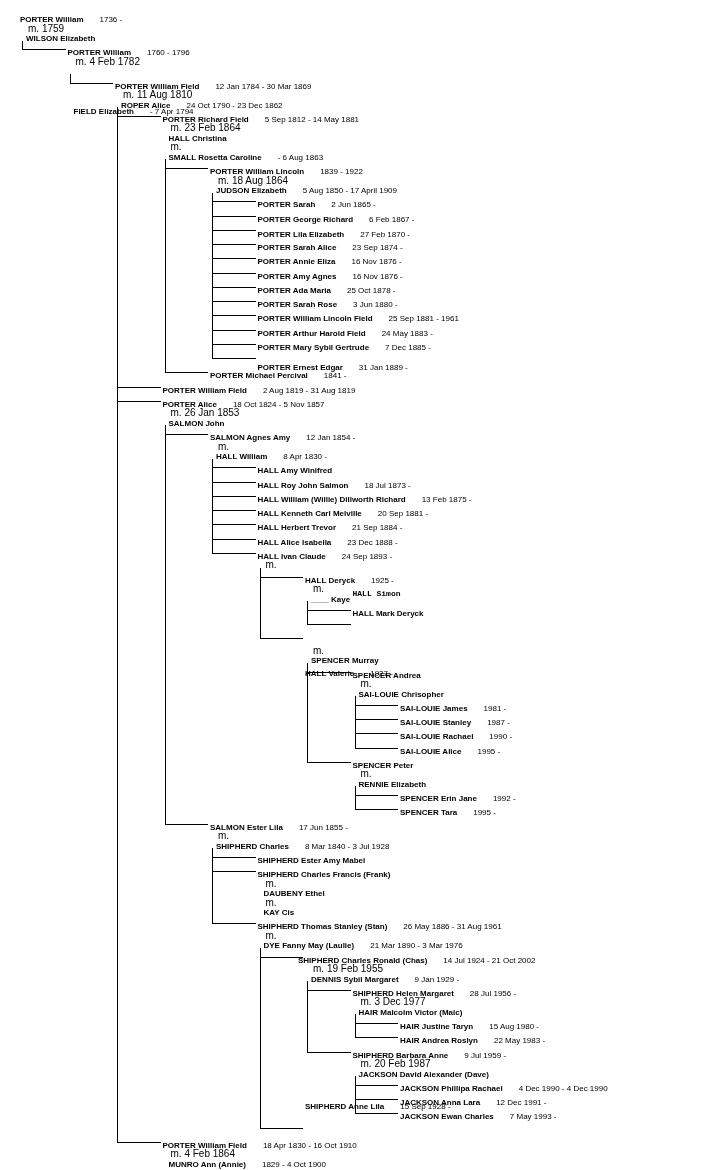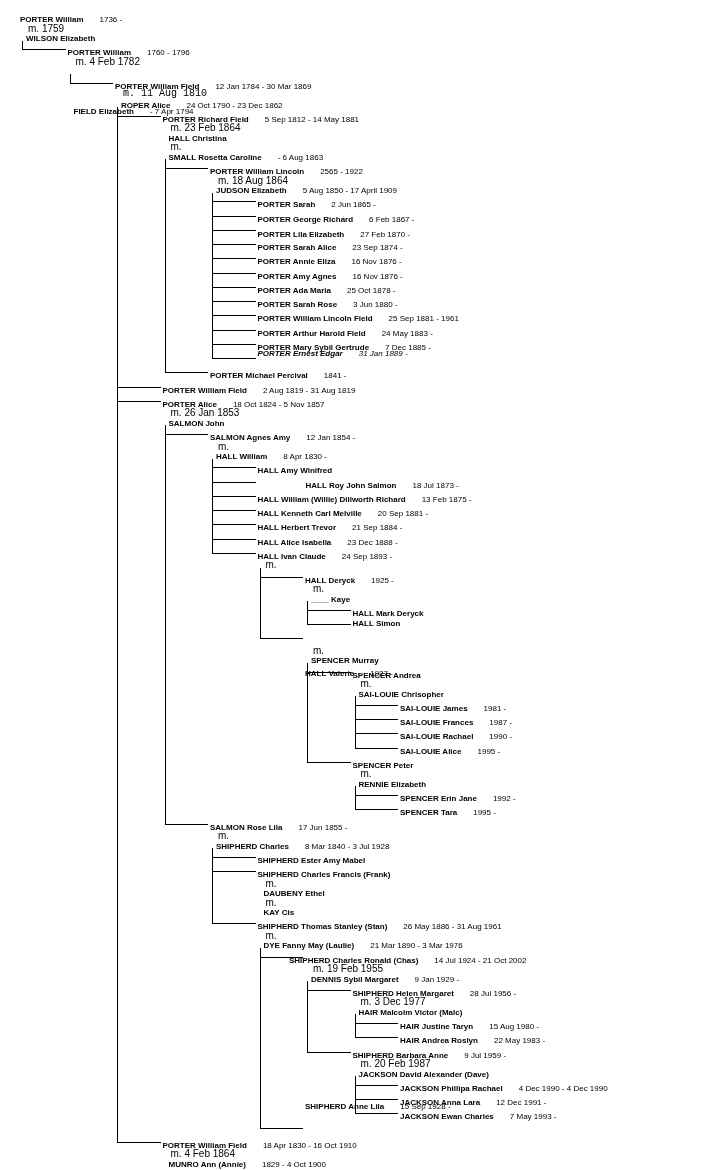--- a/index.html
+++ b/index.html
@@ -30,28 +30,28 @@
 <body>
 
 <div id="chart" style="background: rgb(255, 255, 255); color: rgb(0, 0, 0);">
     <div class="row" style="left: 20px; top: 12px;"><span class="pname">PORTER William</span><span class="pdates">1736 -</span></div>
     <div class="row" style="left: 28px; top: 21.5px;"><span class="mtext">m. 1759</span></div>
     <div class="row" style="left: 26px; top: 31px;"><span class="pname">WILSON Elizabeth</span></div>
     <div class="row" style="left: 67.5px; top: 45.25px;"><span class="pname">PORTER William</span><span class="pdates">1760 - 1796</span></div>
     <div class="row" style="left: 75.5px; top: 54.75px;"><span class="mtext">m. 4 Feb 1782</span></div>
     <div class="row" style="left: 73.5px; top: 64.25px; margin-top: 40px;"><span class="pname">FIELD Elizabeth</span><span class="pdates">- 7 Apr 1794</span></div>
     <div class="row" style="left: 115px; top: 78.5px; text-align: right;"><span class="pname">PORTER William Field</span><span class="pdates">12 Jan 1784 - 30 Mar 1869</span></div>
-    <div class="row" style="left: 123px; top: 88px; font-family: Liberation Mono, monospace;"><span class="mtext">m. 11 Aug 1810</span></div>
+    <div class="row" style="left: 123px; top: 88px;"><span class="mtext">m. 11 Aug 1810</span></div>
     <div class="row" style="left: 121px; top: 97.5px;"><span class="pname">ROPER Alice</span><span class="pdates">24 Oct 1790 - 23 Dec 1862</span></div>
     <div class="row" style="left: 162.5px; top: 111.75px;"><span class="pname">PORTER Richard Field</span><span class="pdates">5 Sep 1812 - 14 May 1881</span></div>
     <div class="row" style="left: 170.5px; top: 121.25px;"><span class="mtext">m. 23 Feb 1864</span></div>
     <div class="row" style="left: 168.5px; top: 130.75px;"><span class="pname">HALL Christina</span></div>
     <div class="row" style="left: 170.5px; top: 140.25px;"><span class="mtext">m.</span></div>
     <div class="row" style="left: 168.5px; top: 149.75px;"><span class="pname">SMALL Rosetta Caroline</span><span class="pdates">- 6 Aug 1863</span></div>
-    <div class="row" style="left: 210px; top: 164px;"><span class="pname">PORTER William Lincoln</span><span class="pdates">2565 - 1922</span></div>
+    <div class="row" style="left: 210px; top: 164px;"><span class="pname">PORTER William Lincoln</span><span class="pdates">1839 - 1922</span></div>
     <div class="row" style="left: 218px; top: 173.5px;"><span class="mtext">m. 18 Aug 1864</span></div>
     <div class="row" style="left: 216px; top: 183px;"><span class="pname">JUDSON Elizabeth</span><span class="pdates">5 Aug 1850 - 17 April 1909</span></div>
     <div class="row" style="left: 257.5px; top: 197.25px;"><span class="pname">PORTER Sarah</span><span class="pdates">2 Jun 1865 -</span></div>
     <div class="hline" style="left: 212px; top: 201.25px; width: 43.5px;"></div>
     <div class="row" style="left: 257.5px; top: 211.5px;"><span class="pname">PORTER George Richard</span><span class="pdates">6 Feb 1867 -</span></div>
     <div class="hline" style="left: 212px; top: 215.5px; width: 43.5px;"></div>
     <div class="row" style="left: 257.5px; top: 227px;"><span class="pname">PORTER Lila Elizabeth</span><span class="pdates">27 Feb 1870 -</span></div>
     <div class="hline" style="left: 212px; top: 229.75px; width: 43.5px;"></div>
     <div class="row" style="left: 257.5px; top: 240px;"><span class="pname">PORTER Sarah Alice</span><span class="pdates">23 Sep 1874 -</span></div>
     <div class="hline" style="left: 212px; top: 244px; width: 43.5px;"></div>
@@ -62,68 +62,68 @@
     <div class="row" style="left: 257.5px; top: 282.75px;"><span class="pname">PORTER Ada Maria</span><span class="pdates">25 Oct 1878 -</span></div>
     <div class="hline" style="left: 212px; top: 286.75px; width: 43.5px;"></div>
     <div class="row" style="left: 257.5px; top: 297px;"><span class="pname">PORTER Sarah Rose</span><span class="pdates">3 Jun 1880 -</span></div>
     <div class="hline" style="left: 212px; top: 301px; width: 43.5px;"></div>
     <div class="row" style="left: 257.5px; top: 311.25px;"><span class="pname">PORTER William Lincoln Field</span><span class="pdates">25 Sep 1881 - 1961</span></div>
     <div class="hline" style="left: 212px; top: 315.25px; width: 43.5px;"></div>
     <div class="row" style="left: 257.5px; top: 325.5px;"><span class="pname">PORTER Arthur Harold Field</span><span class="pdates">24 May 1883 -</span></div>
     <div class="hline" style="left: 212px; top: 329.5px; width: 43.5px;"></div>
     <div class="row" style="left: 257.5px; top: 339.75px;"><span class="pname">PORTER Mary Sybil Gertrude</span><span class="pdates">7 Dec 1885 -</span></div>
     <div class="hline" style="left: 212px; top: 343.75px; width: 43.5px;"></div>
-    <div class="row" style="left: 257.5px; top: 346px; font-style: italic;"><span class="pname">PORTER Ernest Edgar</span><span class="pdates">31 Jan 1889 -</span></div>
+    <div class="row" style="left: 257.5px; top: 360px;"><span class="pname">PORTER Ernest Edgar</span><span class="pdates">31 Jan 1889 -</span></div>
     <div class="hline" style="left: 212px; top: 358px; width: 43.5px;"></div>
     <div class="vline" style="left: 212px; top: 192.5px; height: 166.5px;"></div>
     <div class="hline" style="left: 164.5px; top: 168px; width: 43.5px;"></div>
     <div class="row" style="left: 210px; top: 368.25px;"><span class="pname">PORTER Michael Percival</span><span class="pdates">1841 -</span></div>
     <div class="hline" style="left: 164.5px; top: 372.25px; width: 43.5px;"></div>
     <div class="vline" style="left: 164.5px; top: 159.25px; height: 214px;"></div>
     <div class="hline" style="left: 117px; top: 115.75px; width: 43.5px;"></div>
     <div class="row" style="left: 162.5px; top: 382.5px;"><span class="pname">PORTER William Field</span><span class="pdates">2 Aug 1819 - 31 Aug 1819</span></div>
     <div class="hline" style="left: 117px; top: 386.5px; width: 43.5px;"></div>
     <div class="row" style="left: 162.5px; top: 396.75px;"><span class="pname">PORTER Alice</span><span class="pdates">18 Oct 1824 - 5 Nov 1857</span></div>
     <div class="row" style="left: 170.5px; top: 406.25px;"><span class="mtext">m. 26 Jan 1853</span></div>
     <div class="row" style="left: 168.5px; top: 415.75px;"><span class="pname">SALMON John</span></div>
     <div class="row" style="left: 210px; top: 430px;"><span class="pname">SALMON Agnes Amy</span><span class="pdates">12 Jan 1854 -</span></div>
     <div class="row" style="left: 218px; top: 439.5px;"><span class="mtext">m.</span></div>
     <div class="row" style="left: 216px; top: 449px;"><span class="pname">HALL William</span><span class="pdates">8 Apr 1830 -</span></div>
     <div class="row" style="left: 257.5px; top: 463.25px;"><span class="pname">HALL Amy Winifred</span></div>
     <div class="hline" style="left: 212px; top: 467.25px; width: 43.5px;"></div>
-    <div class="row" style="left: 257.5px; top: 477.5px; margin-left: 48px;"><span class="pname">HALL Roy John Salmon</span><span class="pdates">18 Jul 1873 -</span></div>
+    <div class="row" style="left: 257.5px; top: 477.5px;"><span class="pname">HALL Roy John Salmon</span><span class="pdates">18 Jul 1873 -</span></div>
     <div class="hline" style="left: 212px; top: 481.5px; width: 43.5px;"></div>
     <div class="row" style="left: 257.5px; top: 491.75px;"><span class="pname">HALL William (Willie) Dillworth Richard</span><span class="pdates">13 Feb 1875 -</span></div>
     <div class="hline" style="left: 212px; top: 495.75px; width: 43.5px;"></div>
     <div class="row" style="left: 257.5px; top: 506px;"><span class="pname">HALL Kenneth Carl Melville</span><span class="pdates">20 Sep 1881 -</span></div>
     <div class="hline" style="left: 212px; top: 510px; width: 43.5px;"></div>
     <div class="row" style="left: 257.5px; top: 520.25px;"><span class="pname">HALL Herbert Trevor</span><span class="pdates">21 Sep 1884 -</span></div>
     <div class="hline" style="left: 212px; top: 524.25px; width: 43.5px;"></div>
     <div class="row" style="left: 257.5px; top: 534.5px;"><span class="pname">HALL Alice Isabella</span><span class="pdates">23 Dec 1888 -</span></div>
     <div class="hline" style="left: 212px; top: 538.5px; width: 43.5px;"></div>
     <div class="row" style="left: 257.5px; top: 548.75px;"><span class="pname">HALL Ivan Claude</span><span class="pdates">24 Sep 1893 -</span></div>
     <div class="row" style="left: 265.5px; top: 558.25px;"><span class="mtext">m.</span></div>
     <div class="row" style="left: 305px; top: 572.5px;"><span class="pname">HALL Deryck</span><span class="pdates">1925 -</span></div>
     <div class="row" style="left: 313px; top: 582px;"><span class="mtext">m.</span></div>
     <div class="row" style="left: 311px; top: 591.5px;"><span class="pname">____ Kaye</span></div>
     <div class="row" style="left: 352.5px; top: 605.75px;"><span class="pname">HALL Mark Deryck</span></div>
     <div class="hline" style="left: 307px; top: 609.75px; width: 43.5px;"></div>
-    <div class="row" style="left: 352.5px; top: 616px;"><span class="pname">HALL Simon</span></div>
+    <div class="row" style="left: 352.5px; top: 588px; font-family: Liberation Mono, monospace;"><span class="pname">HALL Simon</span></div>
     <div class="hline" style="left: 307px; top: 624px; width: 43.5px;"></div>
     <div class="vline" style="left: 307px; top: 601px; height: 24px;"></div>
     <div class="hline" style="left: 259.5px; top: 576.5px; width: 43.5px;"></div>
     <div class="row" style="left: 305px; top: 666px;"><span class="pname">HALL Valerie</span><span class="pdates">1927 -</span></div>
     <div class="row" style="left: 313px; top: 643.75px;"><span class="mtext">m.</span></div>
     <div class="row" style="left: 311px; top: 653.25px;"><span class="pname">SPENCER Murray</span></div>
     <div class="row" style="left: 352.5px; top: 667.5px;"><span class="pname">SPENCER Andrea</span></div>
     <div class="row" style="left: 360.5px; top: 677px;"><span class="mtext">m.</span></div>
     <div class="row" style="left: 358.5px; top: 686.5px;"><span class="pname">SAI-LOUIE Chrisopher</span></div>
     <div class="row" style="left: 400px; top: 700.75px;"><span class="pname">SAI-LOUIE James</span><span class="pdates">1981 -</span></div>
     <div class="hline" style="left: 354.5px; top: 704.75px; width: 43.5px;"></div>
-    <div class="row" style="left: 400px; top: 715px;"><span class="pname">SAI-LOUIE Frances</span><span class="pdates">1987 -</span></div>
+    <div class="row" style="left: 400px; top: 715px;"><span class="pname">SAI-LOUIE Stanley</span><span class="pdates">1987 -</span></div>
     <div class="hline" style="left: 354.5px; top: 719px; width: 43.5px;"></div>
     <div class="row" style="left: 400px; top: 729.25px;"><span class="pname">SAI-LOUIE Rachael</span><span class="pdates">1990 -</span></div>
     <div class="hline" style="left: 354.5px; top: 733.25px; width: 43.5px;"></div>
     <div class="row" style="left: 400px; top: 743.5px;"><span class="pname">SAI-LOUIE Alice</span><span class="pdates">1995 -</span></div>
     <div class="hline" style="left: 354.5px; top: 747.5px; width: 43.5px;"></div>
     <div class="vline" style="left: 354.5px; top: 696px; height: 52.5px;"></div>
     <div class="hline" style="left: 307px; top: 671.5px; width: 43.5px;"></div>
     <div class="row" style="left: 352.5px; top: 757.75px;"><span class="pname">SPENCER Peter</span></div>
     <div class="row" style="left: 360.5px; top: 767.25px;"><span class="mtext">m.</span></div>
     <div class="row" style="left: 358.5px; top: 776.75px;"><span class="pname">RENNIE Elizabeth</span></div>
@@ -132,35 +132,35 @@
     <div class="row" style="left: 400px; top: 805.25px;"><span class="pname">SPENCER Tara</span><span class="pdates">1995 -</span></div>
     <div class="hline" style="left: 354.5px; top: 809.25px; width: 43.5px;"></div>
     <div class="vline" style="left: 354.5px; top: 786.25px; height: 24px;"></div>
     <div class="hline" style="left: 307px; top: 761.75px; width: 43.5px;"></div>
     <div class="vline" style="left: 307px; top: 662.75px; height: 100px;"></div>
     <div class="hline" style="left: 259.5px; top: 638.25px; width: 43.5px;"></div>
     <div class="vline" style="left: 259.5px; top: 567.75px; height: 71.5px;"></div>
     <div class="hline" style="left: 212px; top: 552.75px; width: 43.5px;"></div>
     <div class="vline" style="left: 212px; top: 458.5px; height: 95.25px;"></div>
     <div class="hline" style="left: 164.5px; top: 434px; width: 43.5px;"></div>
-    <div class="row" style="left: 210px; top: 819.5px;"><span class="pname">SALMON Rose Lila</span><span class="pdates">17 Jun 1855 -</span></div>
+    <div class="row" style="left: 210px; top: 819.5px;"><span class="pname">SALMON Ester Lila</span><span class="pdates">17 Jun 1855 -</span></div>
     <div class="row" style="left: 218px; top: 829px;"><span class="mtext">m.</span></div>
     <div class="row" style="left: 216px; top: 838.5px;"><span class="pname">SHIPHERD Charles</span><span class="pdates">8 Mar 1840 - 3 Jul 1928</span></div>
     <div class="row" style="left: 257.5px; top: 852.75px;"><span class="pname">SHIPHERD Ester Amy Mabel</span></div>
     <div class="hline" style="left: 212px; top: 856.75px; width: 43.5px;"></div>
     <div class="row" style="left: 257.5px; top: 867px;"><span class="pname">SHIPHERD Charles Francis (Frank)</span></div>
     <div class="row" style="left: 265.5px; top: 876.5px;"><span class="mtext">m.</span></div>
     <div class="row" style="left: 263.5px; top: 886px;"><span class="pname">DAUBENY Ethel</span></div>
     <div class="row" style="left: 265.5px; top: 895.5px;"><span class="mtext">m.</span></div>
     <div class="row" style="left: 263.5px; top: 905px;"><span class="pname">KAY Cis</span></div>
     <div class="hline" style="left: 212px; top: 871px; width: 43.5px;"></div>
     <div class="row" style="left: 257.5px; top: 919.25px;"><span class="pname">SHIPHERD Thomas Stanley (Stan)</span><span class="pdates">26 May 1886 - 31 Aug 1961</span></div>
     <div class="row" style="left: 265.5px; top: 928.75px;"><span class="mtext">m.</span></div>
     <div class="row" style="left: 263.5px; top: 938.25px;"><span class="pname">DYE Fanny May (Laulie)</span><span class="pdates">21 Mar 1890 - 3 Mar 1976</span></div>
-    <div class="row" style="left: 289px; top: 952.5px;"><span class="pname">SHIPHERD Charles Ronald (Chas)</span><span class="pdates">14 Jul 1924 - 21 Oct 2002</span></div>
+    <div class="row" style="left: 298px; top: 952.5px;"><span class="pname">SHIPHERD Charles Ronald (Chas)</span><span class="pdates">14 Jul 1924 - 21 Oct 2002</span></div>
     <div class="row" style="left: 313px; top: 962px;"><span class="mtext">m. 19 Feb 1955</span></div>
     <div class="row" style="left: 311px; top: 971.5px;"><span class="pname">DENNIS Sybil Margaret</span><span class="pdates">9 Jan 1929 -</span></div>
     <div class="row" style="left: 352.5px; top: 985.75px;"><span class="pname">SHIPHERD Helen Margaret</span><span class="pdates">28 Jul 1956 -</span></div>
     <div class="row" style="left: 360.5px; top: 995.25px;"><span class="mtext">m. 3 Dec 1977</span></div>
     <div class="row" style="left: 358.5px; top: 1004.75px;"><span class="pname">HAIR Malcolm Victor (Malc)</span></div>
     <div class="row" style="left: 400px; top: 1019px;"><span class="pname">HAIR Justine Taryn</span><span class="pdates">15 Aug 1980 -</span></div>
     <div class="hline" style="left: 354.5px; top: 1023px; width: 43.5px;"></div>
     <div class="row" style="left: 400px; top: 1033.25px;"><span class="pname">HAIR Andrea Roslyn</span><span class="pdates">22 May 1983 -</span></div>
     <div class="hline" style="left: 354.5px; top: 1037.25px; width: 43.5px;"></div>
     <div class="vline" style="left: 354.5px; top: 1014.25px; height: 24px;"></div>

